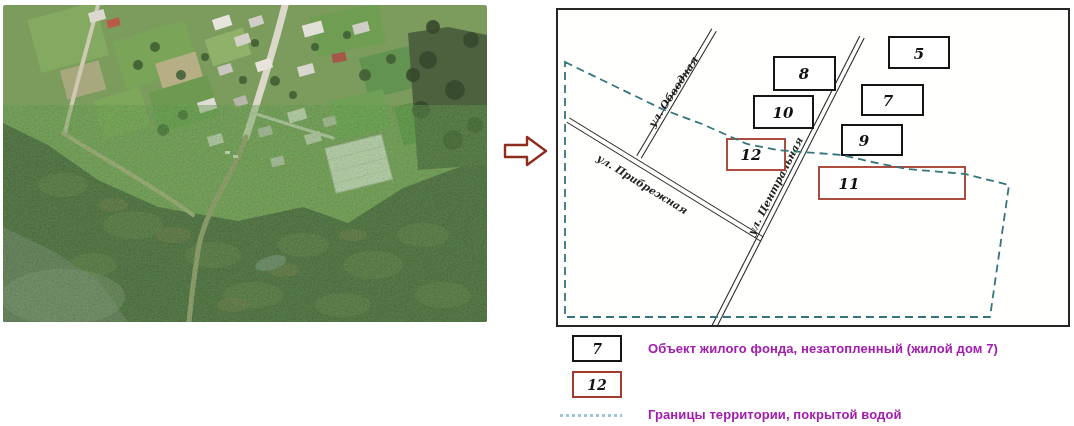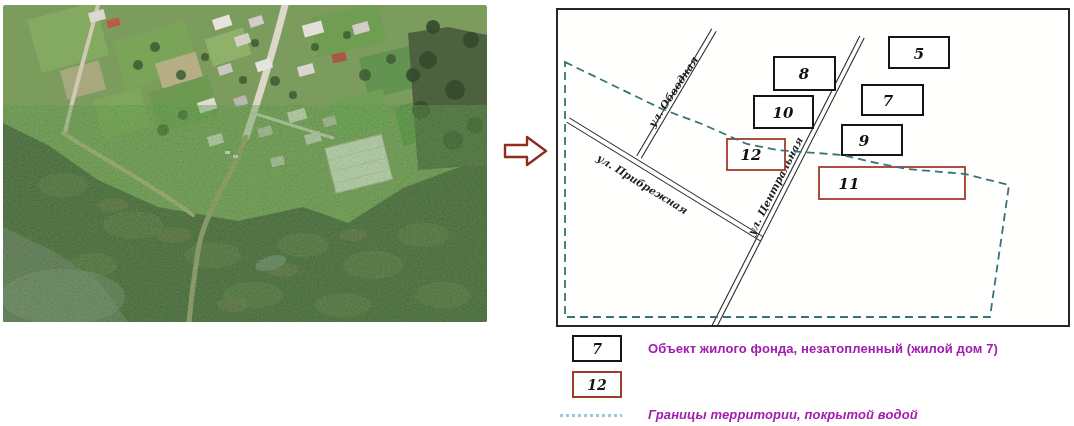--- a/index.html
+++ b/index.html
@@ -216,16 +216,16 @@
     <div class="legend-box dry" style="left:16px;top:5px;">
       <span>7</span>
     </div>
     <div class="legend-text" style="left:92px;top:11px;">Объект жилого фонда, незатопленный (жилой дом 7)</div>
 
     <div class="legend-box wet" style="left:16px;top:41px;">
       <span>12</span>
     </div>
 
     <div class="legend-dash" style="left:4px;top:84px;"></div>
-    <div class="legend-text" style="left:92px;top:77px;font-style:italic;">Границы территории, покрытой водой</div>
+    <div class="legend-text" style="left:92px;top:77px;">Границы территории, покрытой водой</div>
   </div>
 
 </div>
 
 </body></html>

